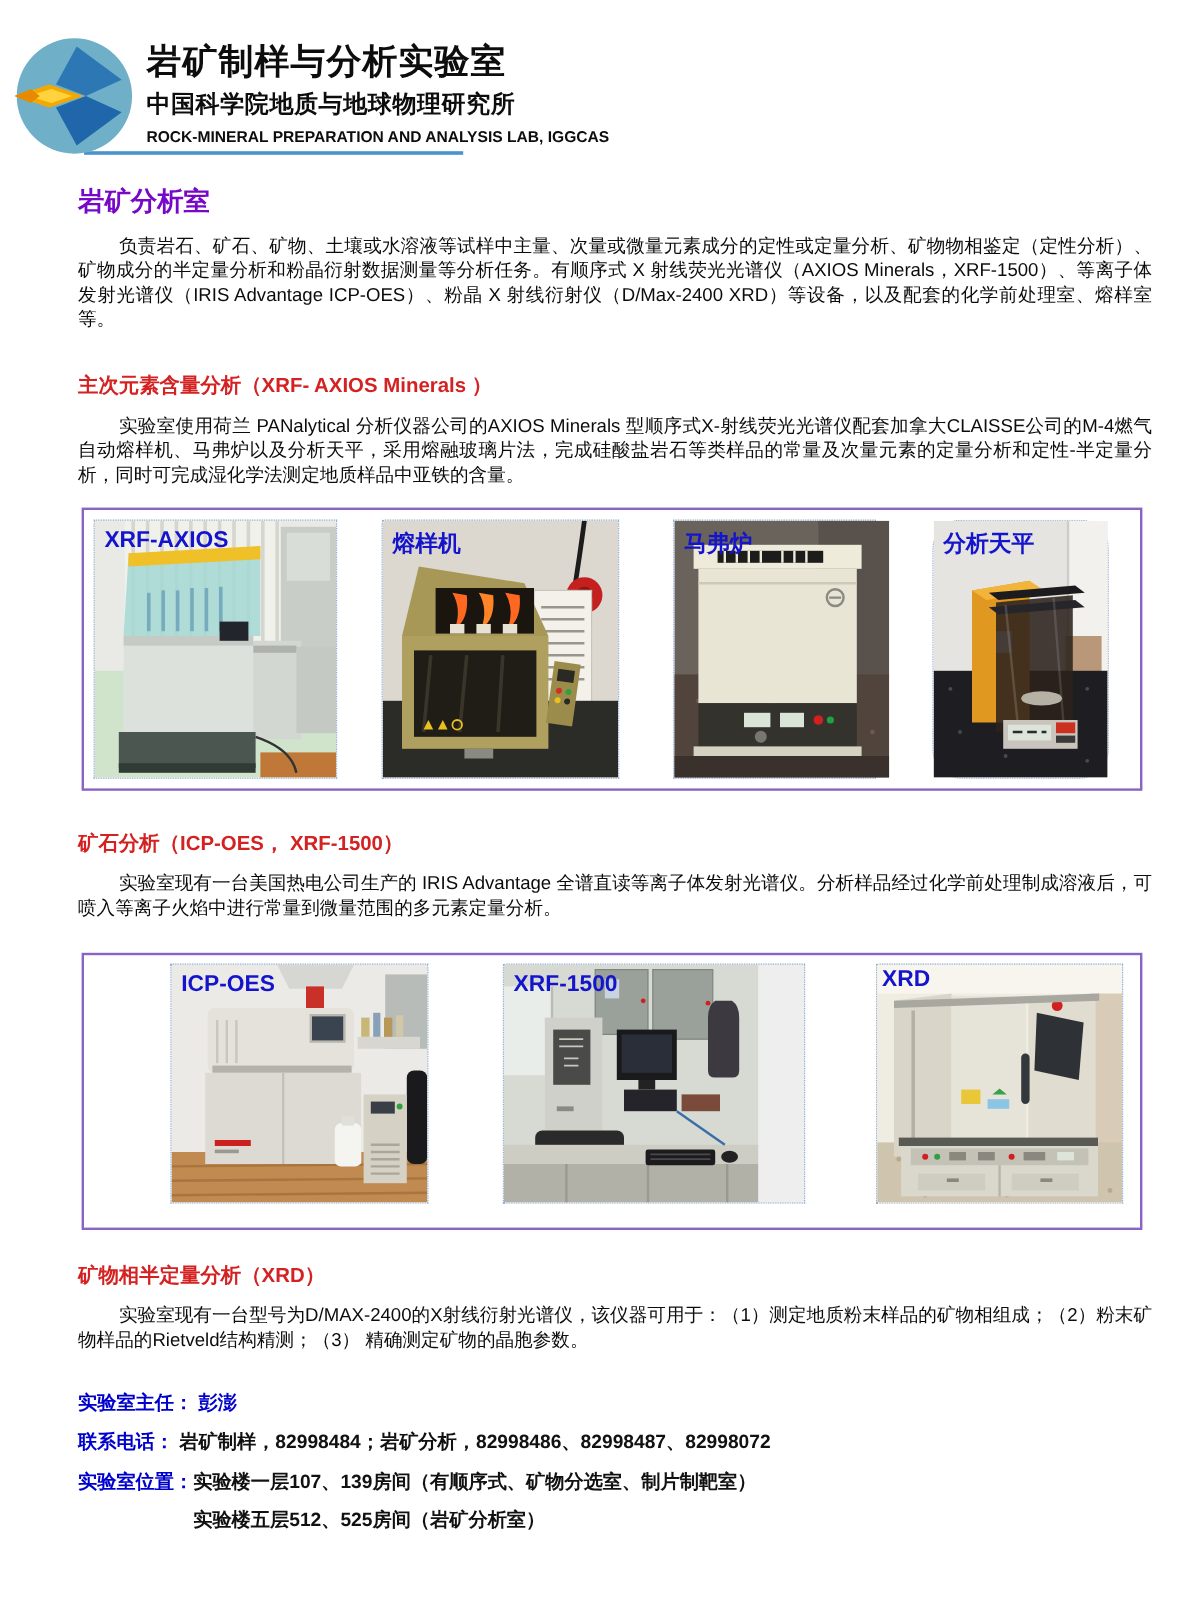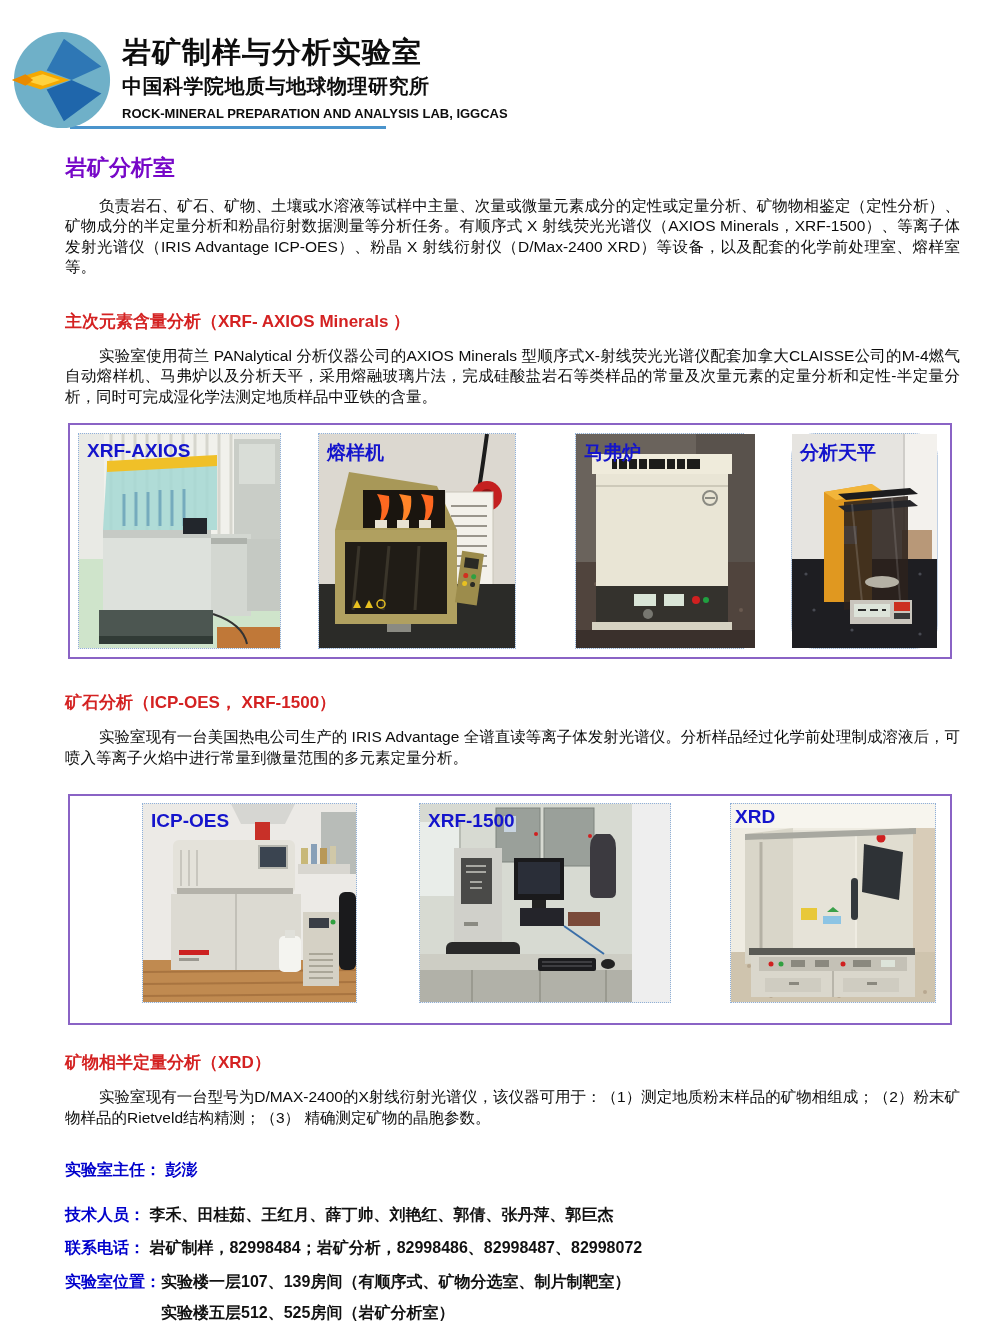--- a/index.html
+++ b/index.html
@@ -160,21 +160,21 @@
         <circle cx="147" cy="142" r="2.5" fill="#d03020"></circle>
           <circle cx="155" cy="142" r="2.5" fill="#30a040"></circle>
         <circle cx="147" cy="150" r="2.5" fill="#e8c020"></circle>
           <circle cx="155" cy="150" r="2.5" fill="#2a2a24"></circle>
       </g>
       <path d="M68 190 h24 v8 h-24 z" fill="#8a8a82"></path>
     </svg>
     <span class="photo-label">熔样机</span>
   </div>
 
-  <div class="photo" style="width:169px;height:216px;margin-left:59px;">
+  <div class="photo" style="width:169px;height:216px;margin-left:45px;">
     <svg viewBox="0 0 179 214" width="179" height="214" aria-hidden="true">
       <rect width="179" height="214" fill="#6a635c"></rect>
       <rect x="120" y="0" width="59" height="130" fill="#59524c"></rect>
       <rect x="0" y="128" width="179" height="86" fill="#50443d"></rect>
       <g fill="#6a5a50">
         <circle cx="20" cy="150" r="2"></circle>
           <circle cx="48" cy="162" r="2"></circle>
           <circle cx="80" cy="152" r="2"></circle>
         <circle cx="120" cy="168" r="2"></circle>
           <circle cx="150" cy="155" r="2"></circle>
@@ -405,24 +405,20 @@
 <div class="content">
 
   <div class="sec-heading" style="margin-top:26px;">矿物相半定量分析（XRD）</div>
   <p class="body">实验室现有一台型号为D/MAX-2400的X射线衍射光谱仪，该仪器可用于：（1）测定地质粉末样品的矿物相组成；（2）粉末矿物样品的Rietveld结构精测；（3） 精确测定矿物的晶胞参数。</p>
 
   <div class="info-line director">
     <span class="lbl">实验室主任：</span>
     <span class="lbl">彭澎</span>
   </div>
 
-  <div class="info-line staff">
-    <span class="lbl">技术人员：</span>
-    <span class="val">李禾、田桂茹、王红月、薛丁帅、刘艳红、郭倩、张丹萍、郭巨杰</span>
-  </div>
 
   <div class="info-line">
     <span class="lbl">联系电话：</span>
     <span class="val">岩矿制样，82998484；岩矿分析，82998486、82998487、82998072</span>
   </div>
 
   <div class="info-line loc-row">
     <span class="lbl">实验室位置：</span>
     <span class="loc-lines">
       <span class="val">实验楼一层107、139房间（有顺序式、矿物分选室、制片制靶室）</span>

